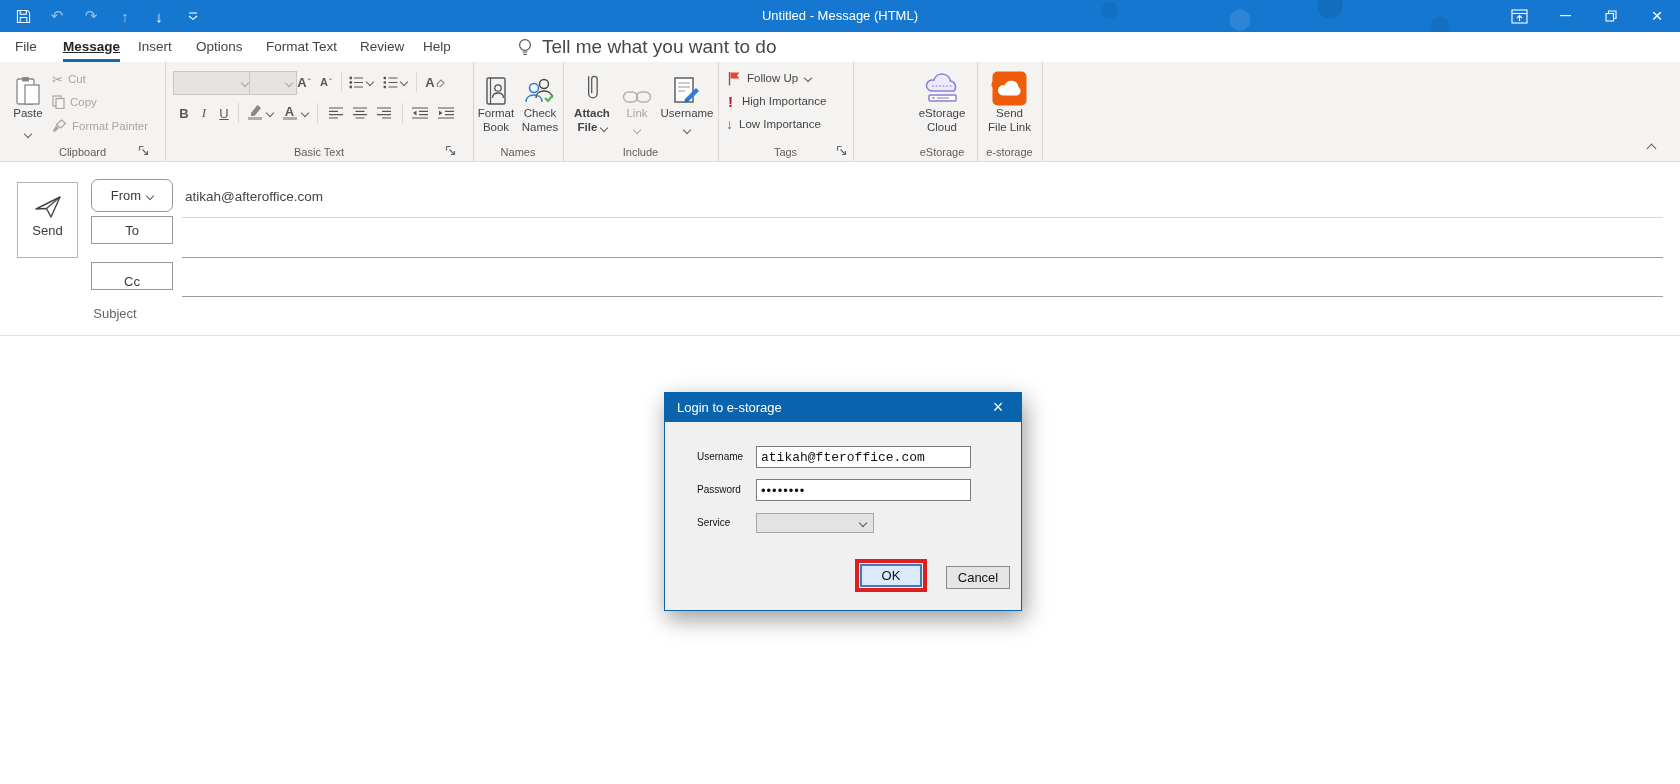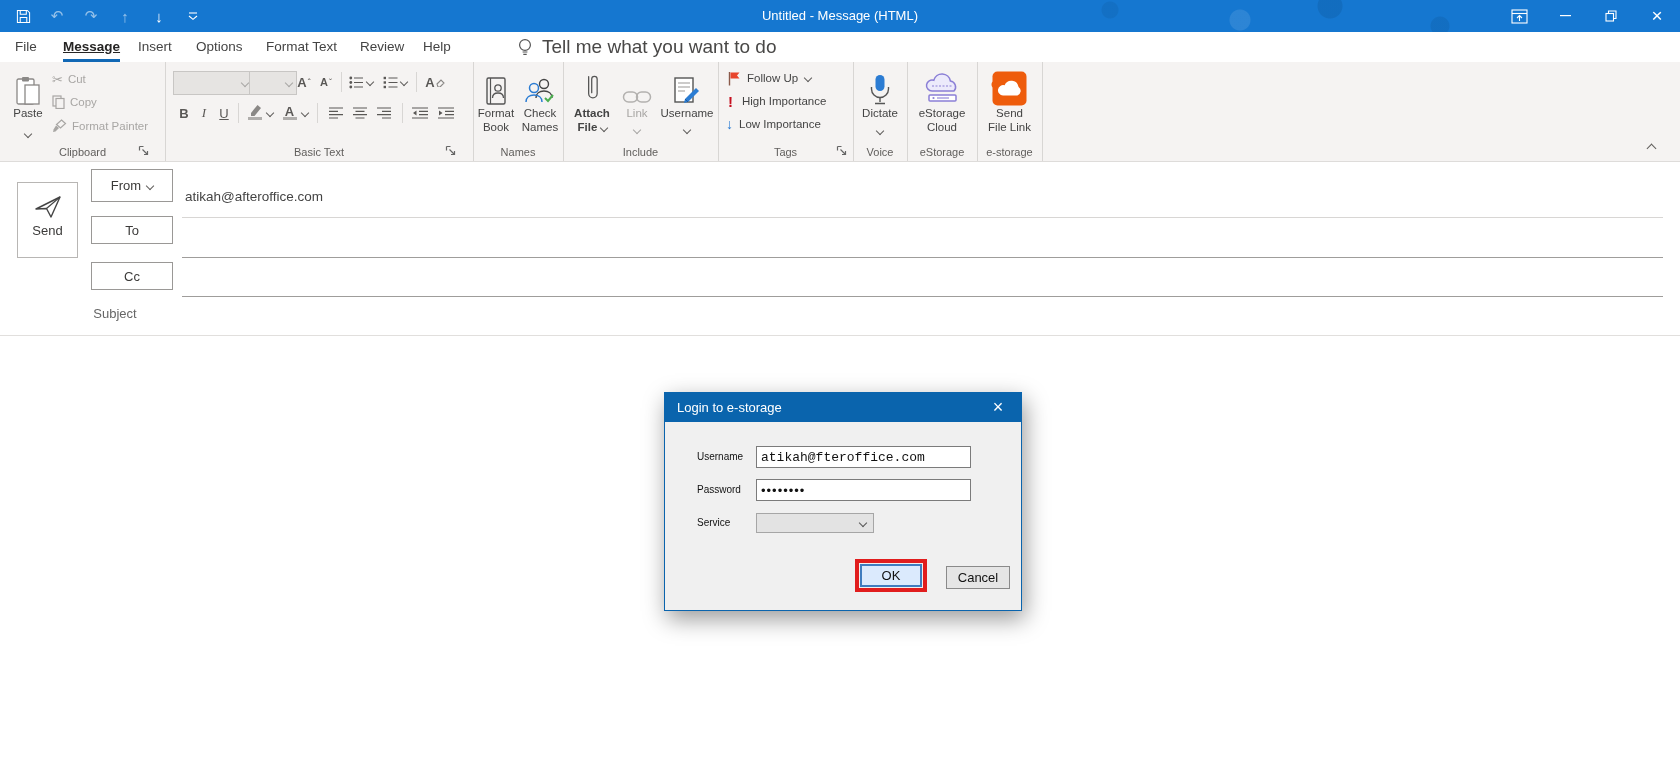--- a/index.html
+++ b/index.html
@@ -386,34 +386,20 @@
       </div>
       <div class="rgroup-label">Tags</div>
       <div class="launcher" style="left:118px;">
         <svg width="11" height="11" viewBox="0 0 11 11">
           <path d="M1.5 1.5h4M1.5 1.5v4" stroke="#666" stroke-width="1.2"></path>
           <path d="M4.5 4.5l4.5 4.5M9.5 6v3.5H6" fill="none" stroke="#666" stroke-width="1.2"></path>
         </svg>
       </div>
     </div>
 
-    <div class="rgroup" style="left:853px;width:54px;">
-      <div class="bigbtn" style="left:2px;width:50px;">
-        <div class="ic">
-          <svg width="22" height="32" viewBox="0 0 22 32">
-            <rect x="6.5" y="1" width="9" height="16" rx="4.5" fill="#2b7cd3"></rect>
-            <path d="M2.5 13v2a8.5 8.5 0 0 0 17 0v-2" fill="none" stroke="#555" stroke-width="1.4"></path>
-            <path d="M11 24v4M6 29.5h10" stroke="#555" stroke-width="1.4"></path>
-          </svg>
-        </div>
-        <div>Dictate</div>
-        <div style="margin-top:3px;"><span class="chv"></span></div>
-      </div>
-      <div class="rgroup-label">Voice</div>
-    </div>
 
     <div class="rgroup" style="left:907px;width:70px;">
       <div class="bigbtn" style="left:0;width:70px;">
         <div class="ic">
           <svg width="40" height="36" viewBox="0 0 40 36">
             <path d="M10 21a5.5 5.5 0 1 1 1.8-10.7A8.5 8.5 0 0 1 28.4 11a6 6 0 0 1 3.6 10z" fill="#eceafb" stroke="#8b7fd6" stroke-width="1.5"></path>
             <path d="M10 16h20" stroke="#8b7fd6" stroke-width="1.2" stroke-dasharray="2 1.5"></path>
             <rect x="7" y="25" width="27" height="6" rx="1" fill="#fff" stroke="#8b7fd6" stroke-width="1.5"></rect>
             <circle cx="11.5" cy="28" r="1.1" fill="#8b7fd6"></circle>
             <path d="M15 28h12" stroke="#8b7fd6" stroke-width="1.1"></path>
@@ -447,34 +433,34 @@
 
   <div class="compose">
     <div class="sendbtn">
       <svg width="28" height="24" viewBox="0 0 28 24" style="margin:12px auto 4px;">
         <path d="M2 14L26 2 17 22l-4.5-8.5z" fill="none" stroke="#444" stroke-width="1.4" stroke-linejoin="round"></path>
         <path d="M12.5 13.5L26 2" fill="none" stroke="#444" stroke-width="1.2"></path>
       </svg>
       <div>Send</div>
     </div>
 
-    <div class="fieldbtn" style="top:7px;height:31px;">
+    <div class="fieldbtn" style="top:17px;height:31px;border-radius:7px;">
       <span>From</span>
       <span class="chv"></span>
     </div>
     <div class="fromval">atikah@afteroffice.com</div>
     <div class="hline" style="left:182px;top:55px;width:1481px;background:#d8d6d4;"></div>
 
     <div class="fieldbtn" style="top:54px;height:26px;text-align:right;">
       <span>To</span>
     </div>
     <div class="abs" style="left:182px;top:60px;width:1481px;height:34px;"></div>
     <div class="hline" style="left:182px;top:95px;width:1481px;background:#9f9d9b;"></div>
 
-    <div class="fieldbtn" style="top:100px;height:26px;">
+    <div class="fieldbtn" style="top:100px;height:26px;align-items:flex-end;">
       <span>Cc</span>
     </div>
     <div class="abs" style="left:182px;top:98px;width:1481px;height:35px;"></div>
     <div class="hline" style="left:182px;top:134px;width:1481px;background:#9f9d9b;"></div>
 
     <div class="subjlab">Subject</div>
     <div class="abs" style="left:182px;top:140px;width:1481px;height:28px;"></div>
     <div class="hline" style="left:0;top:173px;width:1680px;background:#e1dfdd;"></div>
   </div>
 

